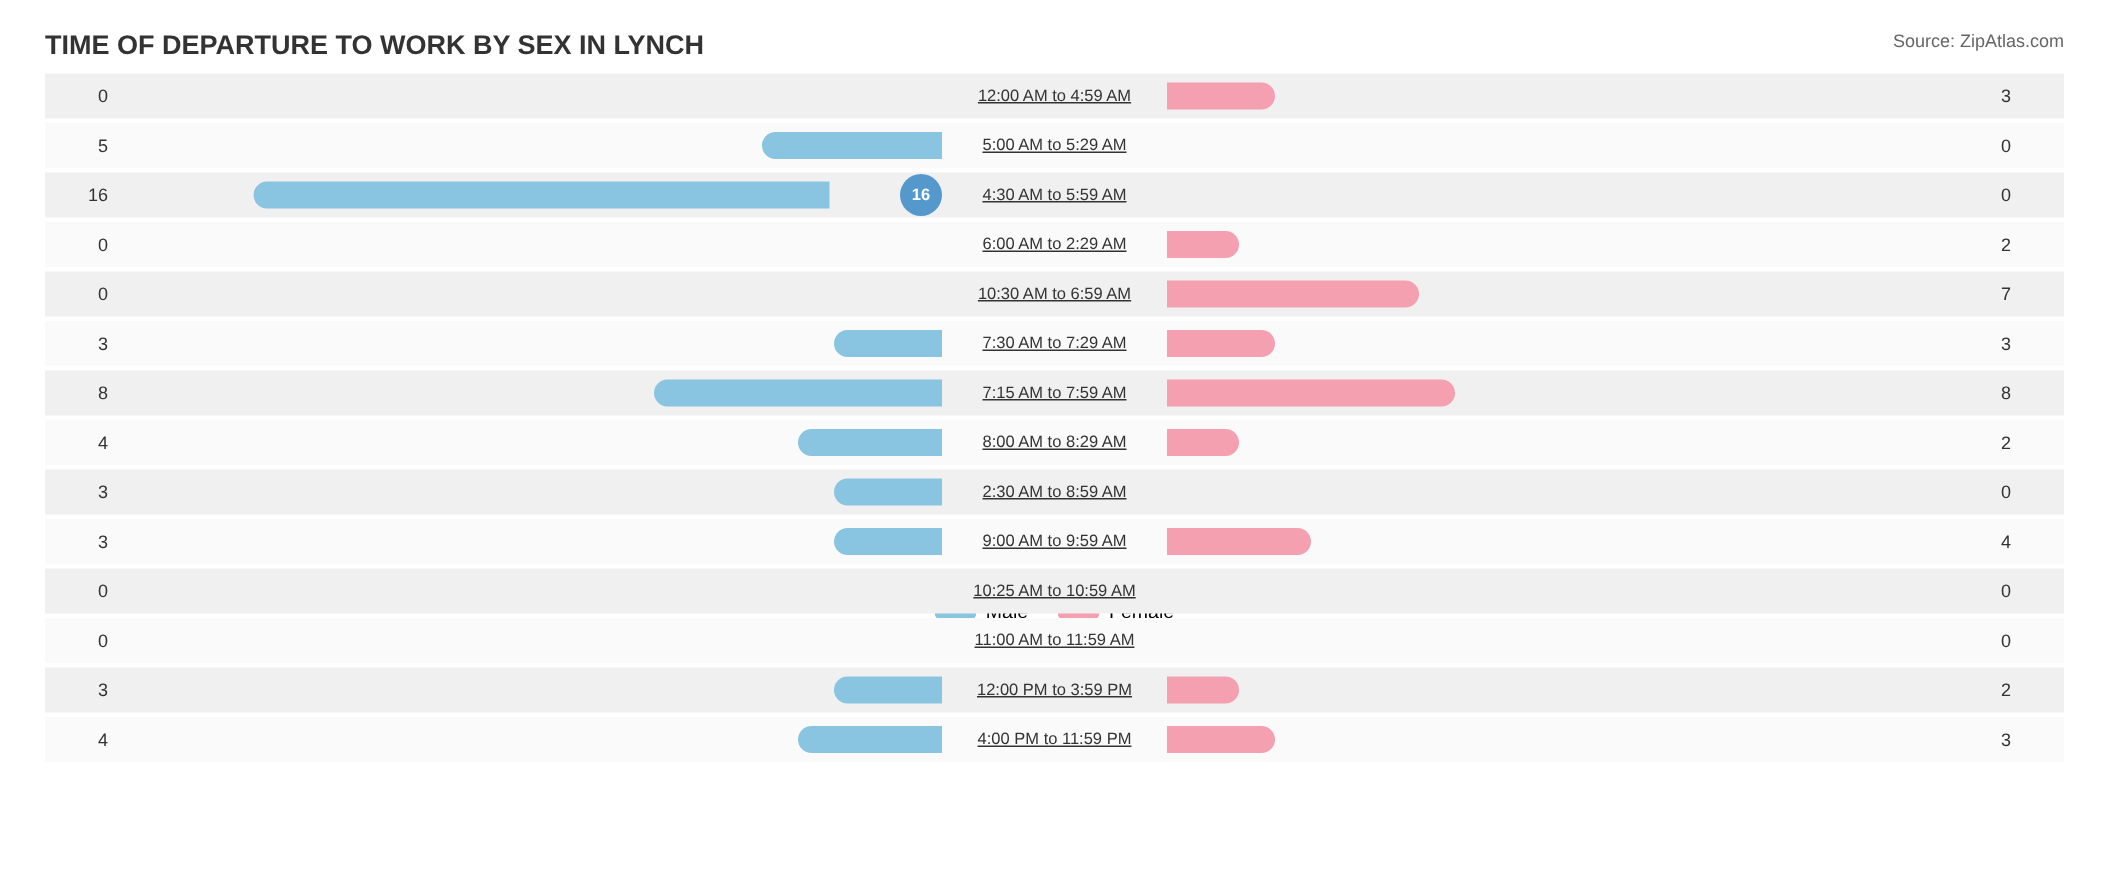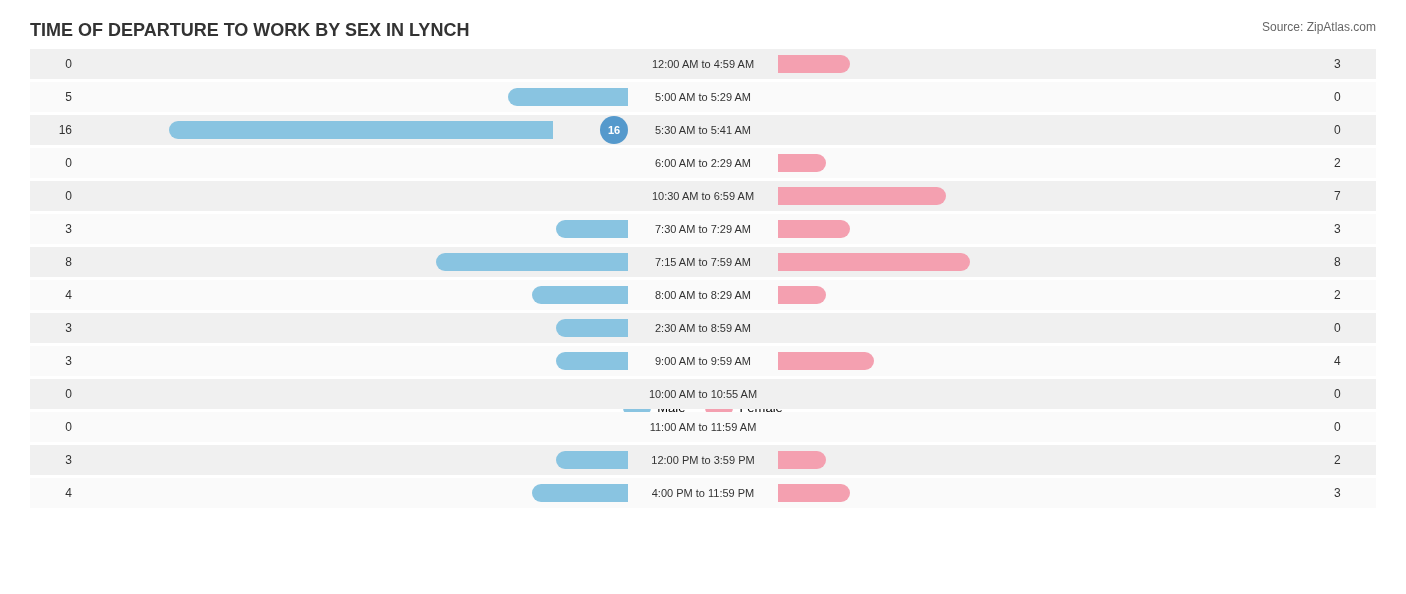--- a/index.html
+++ b/index.html
@@ -66,20 +66,21 @@
     }
     .label-center {
       position: absolute;
       left: 50%;
       transform: translateX(-50%);
       font-size: 11px;
       color: #333;
       white-space: nowrap;
       z-index: 10;
       text-align: center;
+      text-decoration: underline;
     }
     .male-bar-container {
       position: absolute;
       right: 50%;
       top: 50%;
       transform: translateY(-50%);
       display: flex;
       align-items: center;
       justify-content: flex-end;
     }
@@ -188,21 +189,21 @@
           </div>
           <div class="female-bar-container">
             <div class="female-bar" style="width: 0px;"></div>
           </div>
         </div>
         <div class="right-value">0</div>
       </div>
       <div class="row">
         <div class="left-value">16</div>
         <div class="bars-center">
-          <div class="label-center">5:30 AM to 5:41 AM</div>
+          <div class="label-center">4:30 AM to 5:59 AM</div>
           <div class="male-bar-container" style="margin-right: 0px; right: calc(50% + 75px);">
             <div class="male-bar" style="width: 384px; border-radius: 9px 0px 0px 9px;"></div>
           </div>
           <div class="circle-label">16</div>
           <div class="female-bar-container">
             <div class="female-bar" style="width: 0px;"></div>
           </div>
         </div>
         <div class="right-value">0</div>
       </div>
@@ -293,21 +294,21 @@
           </div>
           <div class="female-bar-container">
             <div class="female-bar" style="width: 96px;"></div>
           </div>
         </div>
         <div class="right-value">4</div>
       </div>
       <div class="row">
         <div class="left-value">0</div>
         <div class="bars-center">
-          <div class="label-center">10:00 AM to 10:55 AM</div>
+          <div class="label-center">10:25 AM to 10:59 AM</div>
           <div class="male-bar-container">
             <div class="male-bar" style="width: 0px;"></div>
           </div>
           <div class="female-bar-container">
             <div class="female-bar" style="width: 0px;"></div>
           </div>
         </div>
         <div class="right-value">0</div>
       </div>
       <div class="row">

